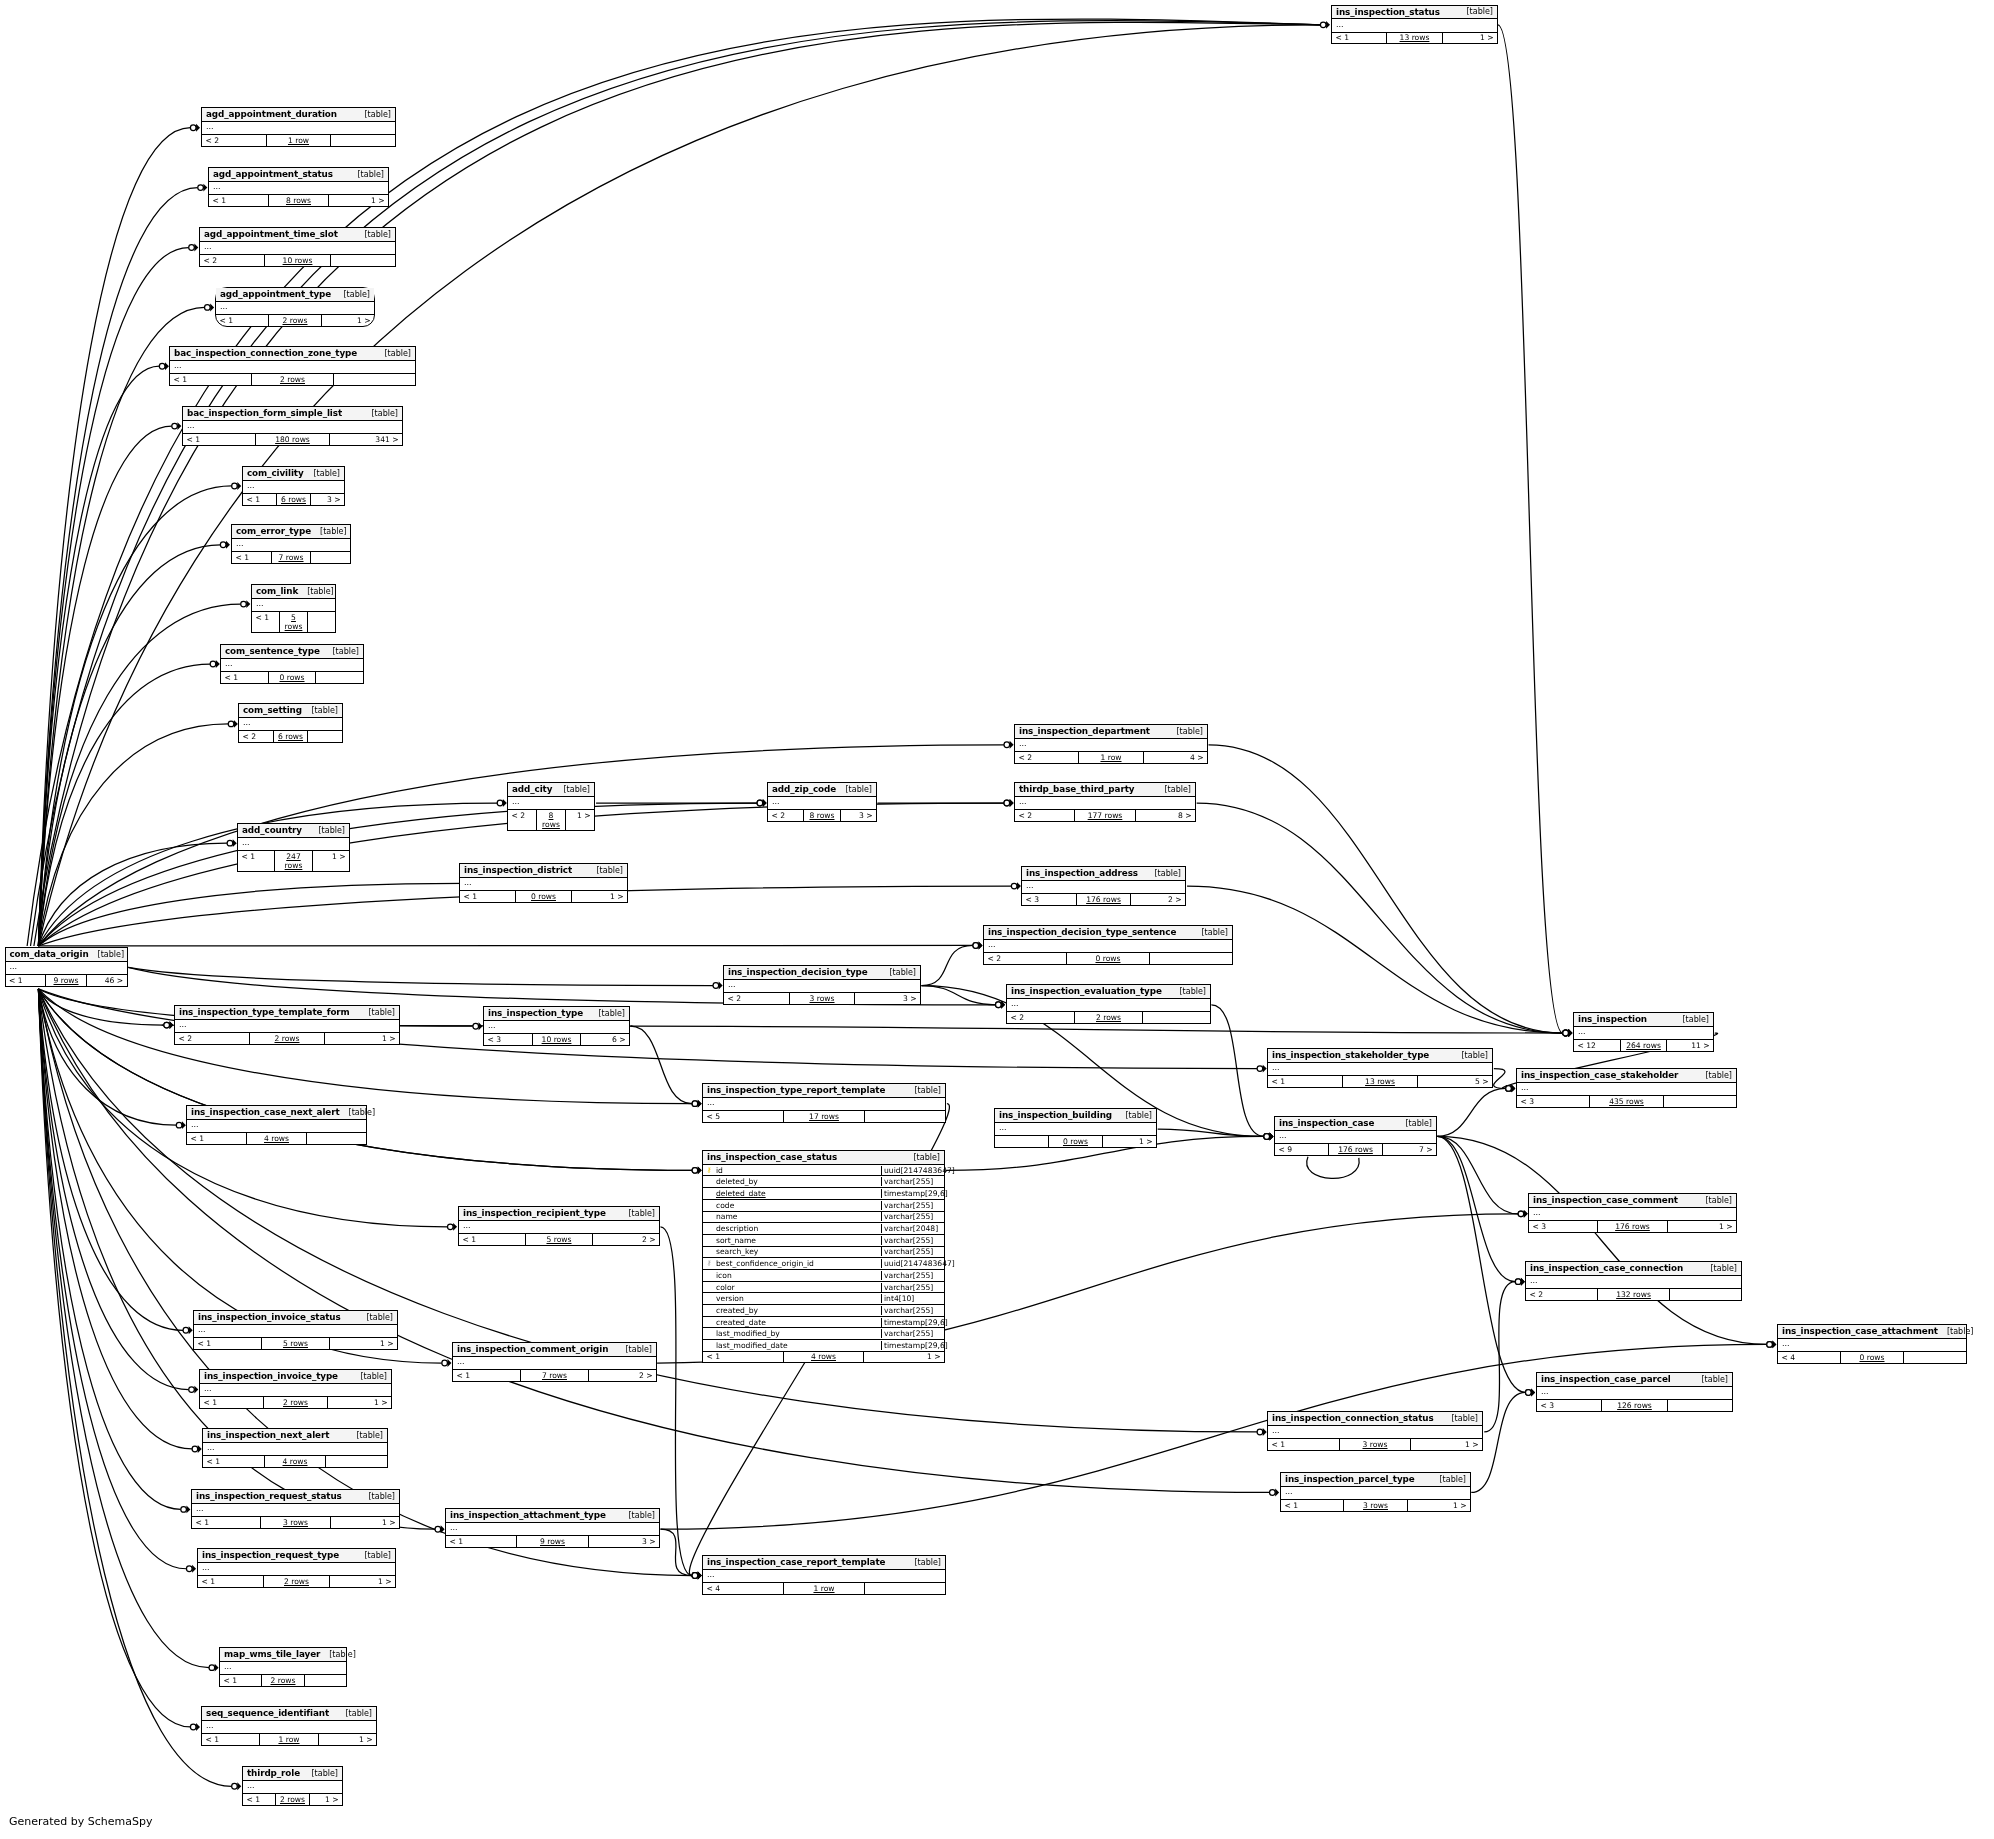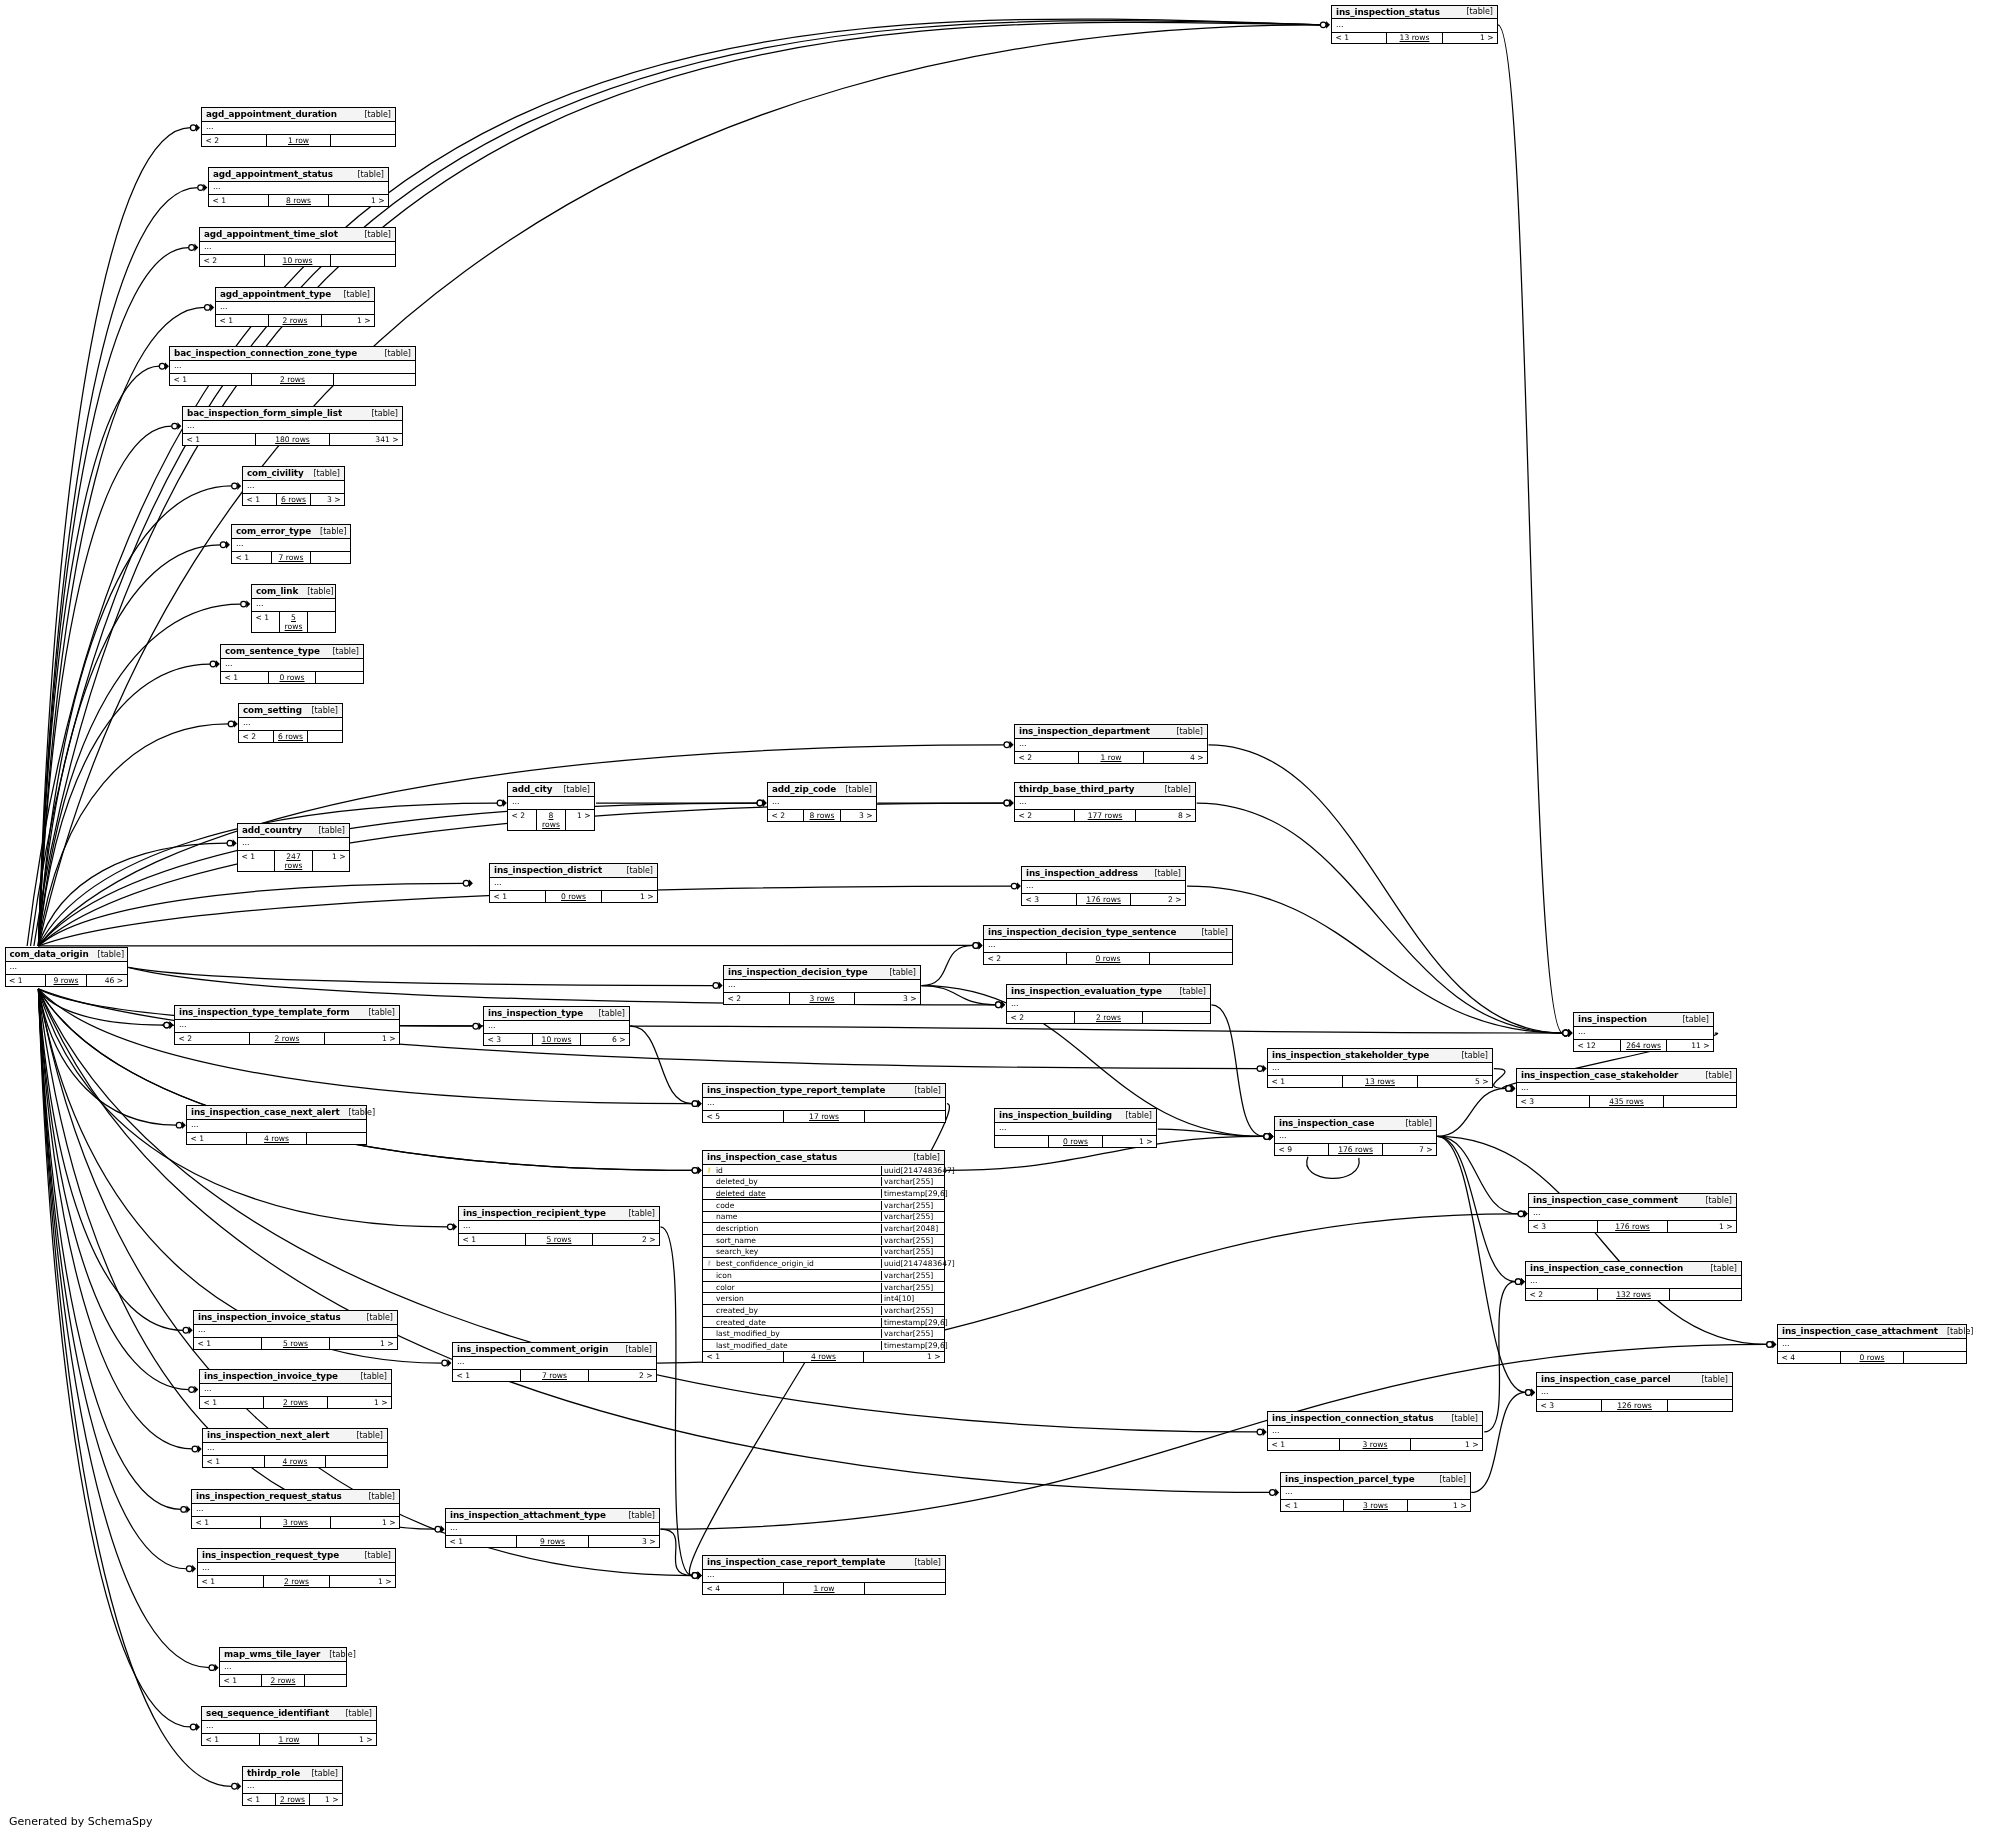--- a/index.html
+++ b/index.html
@@ -314,21 +314,21 @@
           <span class="nm">agd_appointment_time_slot</span>
           <span class="tg">[table]</span>
         </div>
         <div class="body">...</div>
         <div class="foot">
           <div class="l">&lt; 2</div>
           <div class="c">10 rows</div>
           <div class="r"></div>
         </div>
       </div>
-      <div class="tbl" style="left: 215px; top: 287px; width: 160px;">
+      <div class="tbl" style="left: 215px; top: 287px; width: 160px; border-radius: 12px;">
         <div class="hdr">
           <span class="nm">agd_appointment_type</span>
           <span class="tg">[table]</span>
         </div>
         <div class="body">...</div>
         <div class="foot">
           <div class="l">&lt; 1</div>
           <div class="c">2 rows</div>
           <div class="r">1 &gt;</div>
         </div>
@@ -470,21 +470,21 @@
           <span class="nm">add_country</span>
           <span class="tg">[table]</span>
         </div>
         <div class="body">...</div>
         <div class="foot">
           <div class="l">&lt; 1</div>
           <div class="c">247 rows</div>
           <div class="r">1 &gt;</div>
         </div>
       </div>
-      <div class="tbl" style="left: 489px; top: 863px; width: 169px;">
+      <div class="tbl" style="left: 459px; top: 863px; width: 169px;">
         <div class="hdr">
           <span class="nm">ins_inspection_district</span>
           <span class="tg">[table]</span>
         </div>
         <div class="body">...</div>
         <div class="foot">
           <div class="l">&lt; 1</div>
           <div class="c">0 rows</div>
           <div class="r">1 &gt;</div>
         </div>

